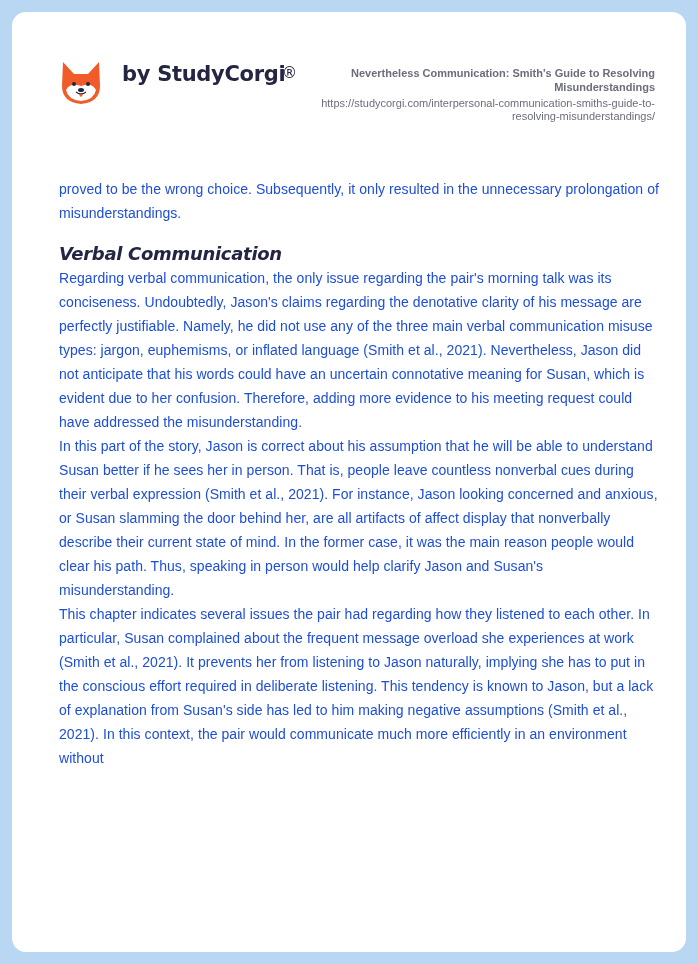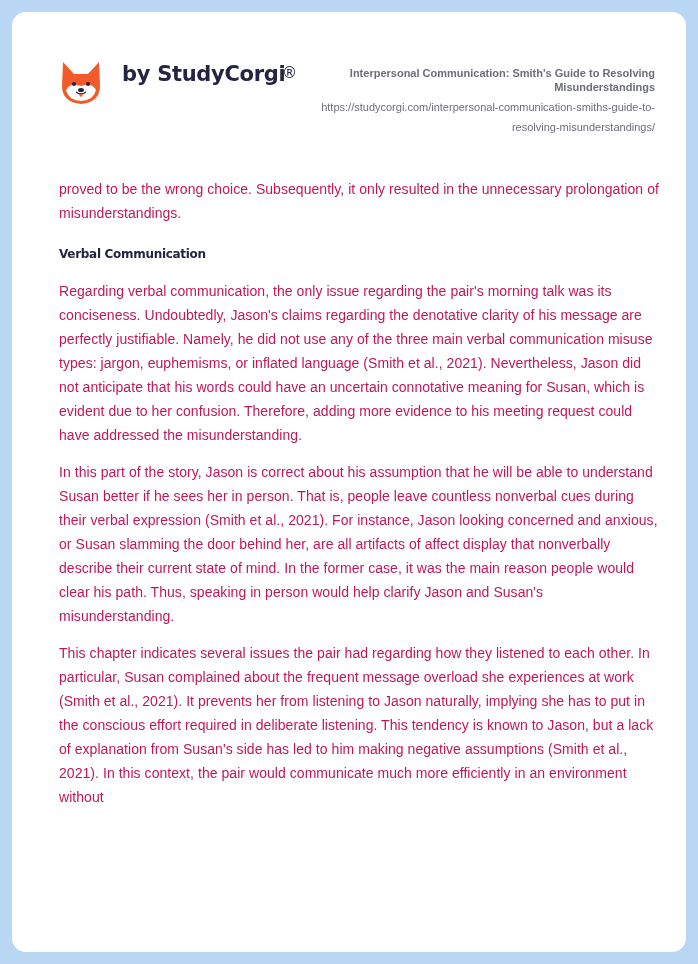--- a/index.html
+++ b/index.html
@@ -73,48 +73,49 @@
       font-family: "Liberation Sans", sans-serif;
       font-weight: bold;
       font-size: 11px;
       line-height: 14px;
       color: #6b6d7c;
     }
     .doc-url {
       margin-top: 3px;
       font-family: "Liberation Sans", sans-serif;
       font-size: 11px;
-      line-height: 20px;
+      line-height: 13px;
       color: #6b6d7c;
     }
     .content {
       position: absolute;
       left: 47px;
       top: 165px;
       width: 600px;
     }
     .para {
       margin: 0;
       font-family: "Liberation Sans", sans-serif;
       font-size: 14px;
       line-height: 24px;
-      color: #be185d;
+      color: #1d4ed8;
       letter-spacing: 0.05px;
     }
     .heading {
       margin: 0;
       font-family: "DejaVu Sans", sans-serif;
       font-weight: bold;
-      font-size: 12px;
+      font-size: 18px;
       line-height: 24px;
       color: #232543;
       letter-spacing: -0.3px;
+      font-style: italic;
     }
     .gap-h-before { margin-top: 17px; }
-    .gap-p-after-h { margin-top: 13px; }
+    .gap-p-after-h { margin-top: 0; }
   </style>
 </head>
 <body>
 
 <div class="page">
   <div class="header">
     <div class="logo">
       <svg class="logo-icon" viewBox="0 0 42 46">
 
         <path d="M3 2 L14 14 L28 14 L39 2 L40 26 Q40 42 21 44 Q2 42 2 26 Z" fill="#f15a29"></path>
@@ -130,21 +131,21 @@
 
         <path d="M16 32 Q21 36 26 32" stroke="#232543" stroke-width="1.3" fill="none"></path>
 
         <path d="M19 34 Q21 40 23 34 Z" fill="#f15a29"></path>
       </svg>
       <span class="logo-text">by StudyCorgi</span>
       <span class="logo-reg">®</span>
     </div>
 
     <div class="doc-meta">
-      <div class="doc-title">Interpersonal Communication: Smith's Guide to Resolving Misunderstandings</div>
+      <div class="doc-title">Nevertheless Communication: Smith's Guide to Resolving Misunderstandings</div>
       <div class="doc-url">https://studycorgi.com/interpersonal-communication-smiths-guide-to-resolving-misunderstandings/</div>
     </div>
   </div>
 
   <div class="content">
     <p class="para">proved to be the wrong choice. Subsequently, it only resulted in the unnecessary prolongation of misunderstandings.</p>
 
     <h2 class="heading gap-h-before">Verbal Communication</h2>
     <p class="para gap-p-after-h">Regarding verbal communication, the only issue regarding the pair's morning talk was its conciseness. Undoubtedly, Jason's claims regarding the denotative clarity of his message are perfectly justifiable. Namely, he did not use any of the three main verbal communication misuse types: jargon, euphemisms, or inflated language (Smith et al., 2021). Nevertheless, Jason did not anticipate that his words could have an uncertain connotative meaning for Susan, which is evident due to her confusion. Therefore, adding more evidence to his meeting request could have addressed the misunderstanding.</p>
 

